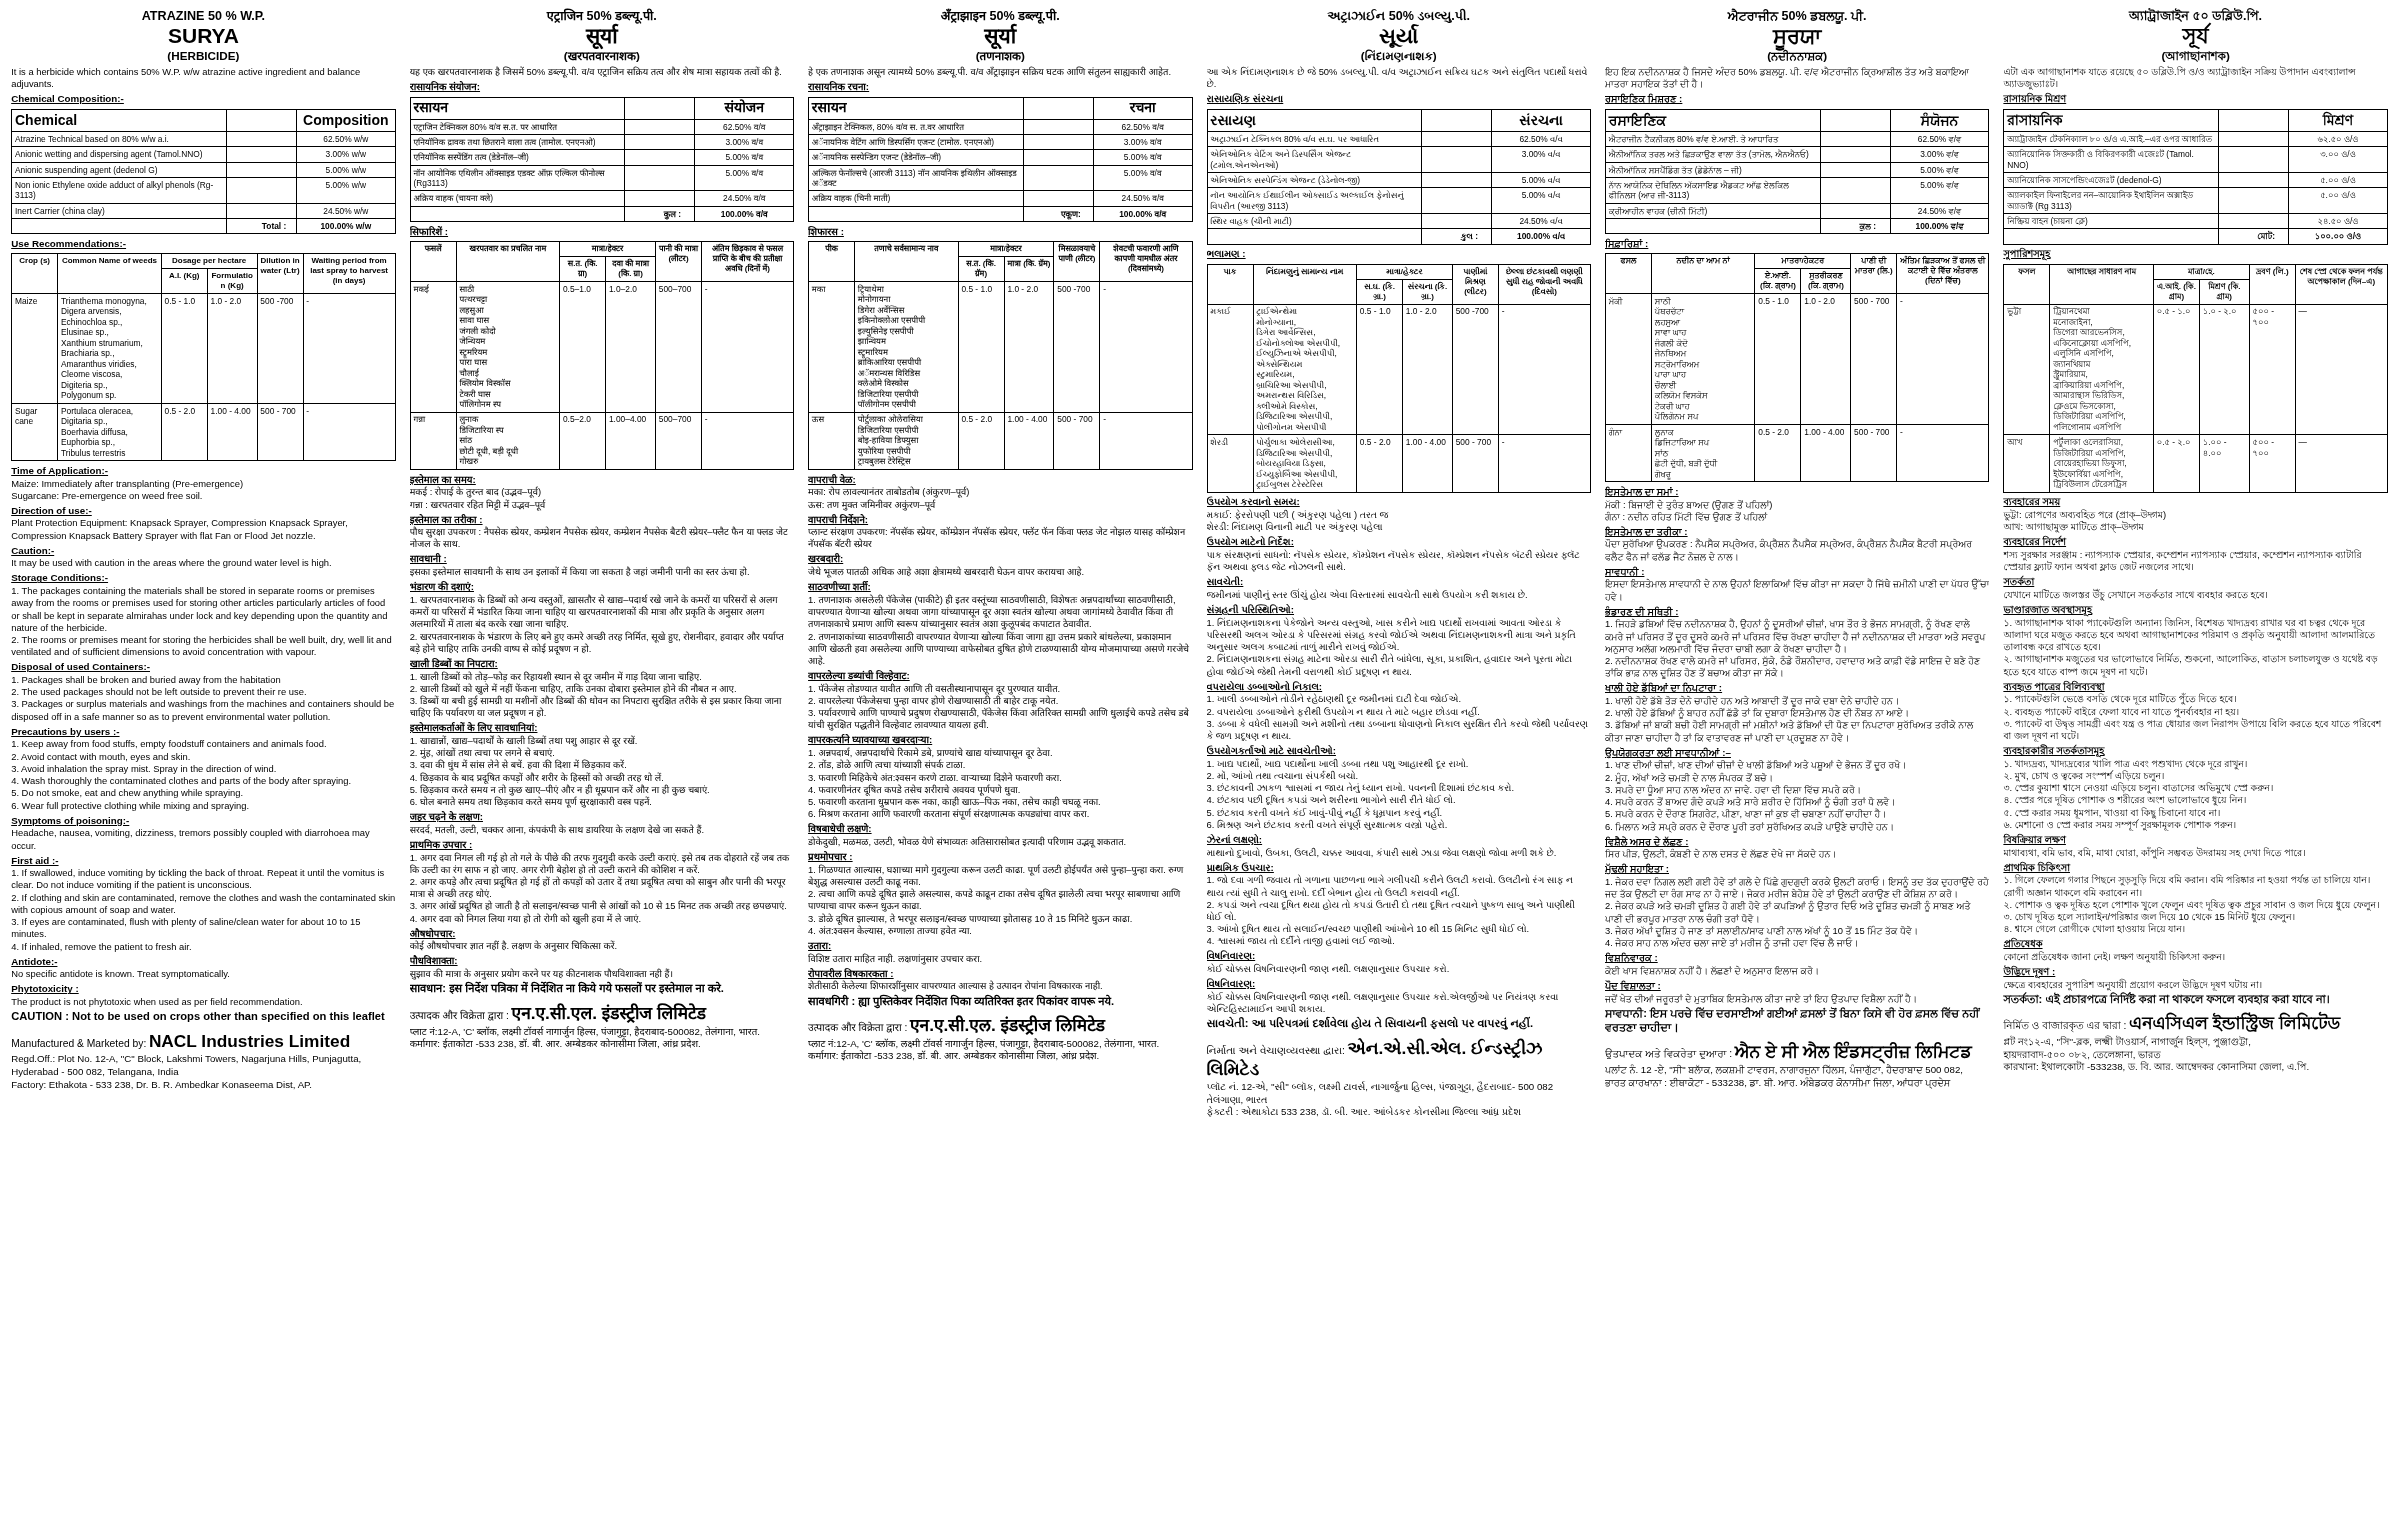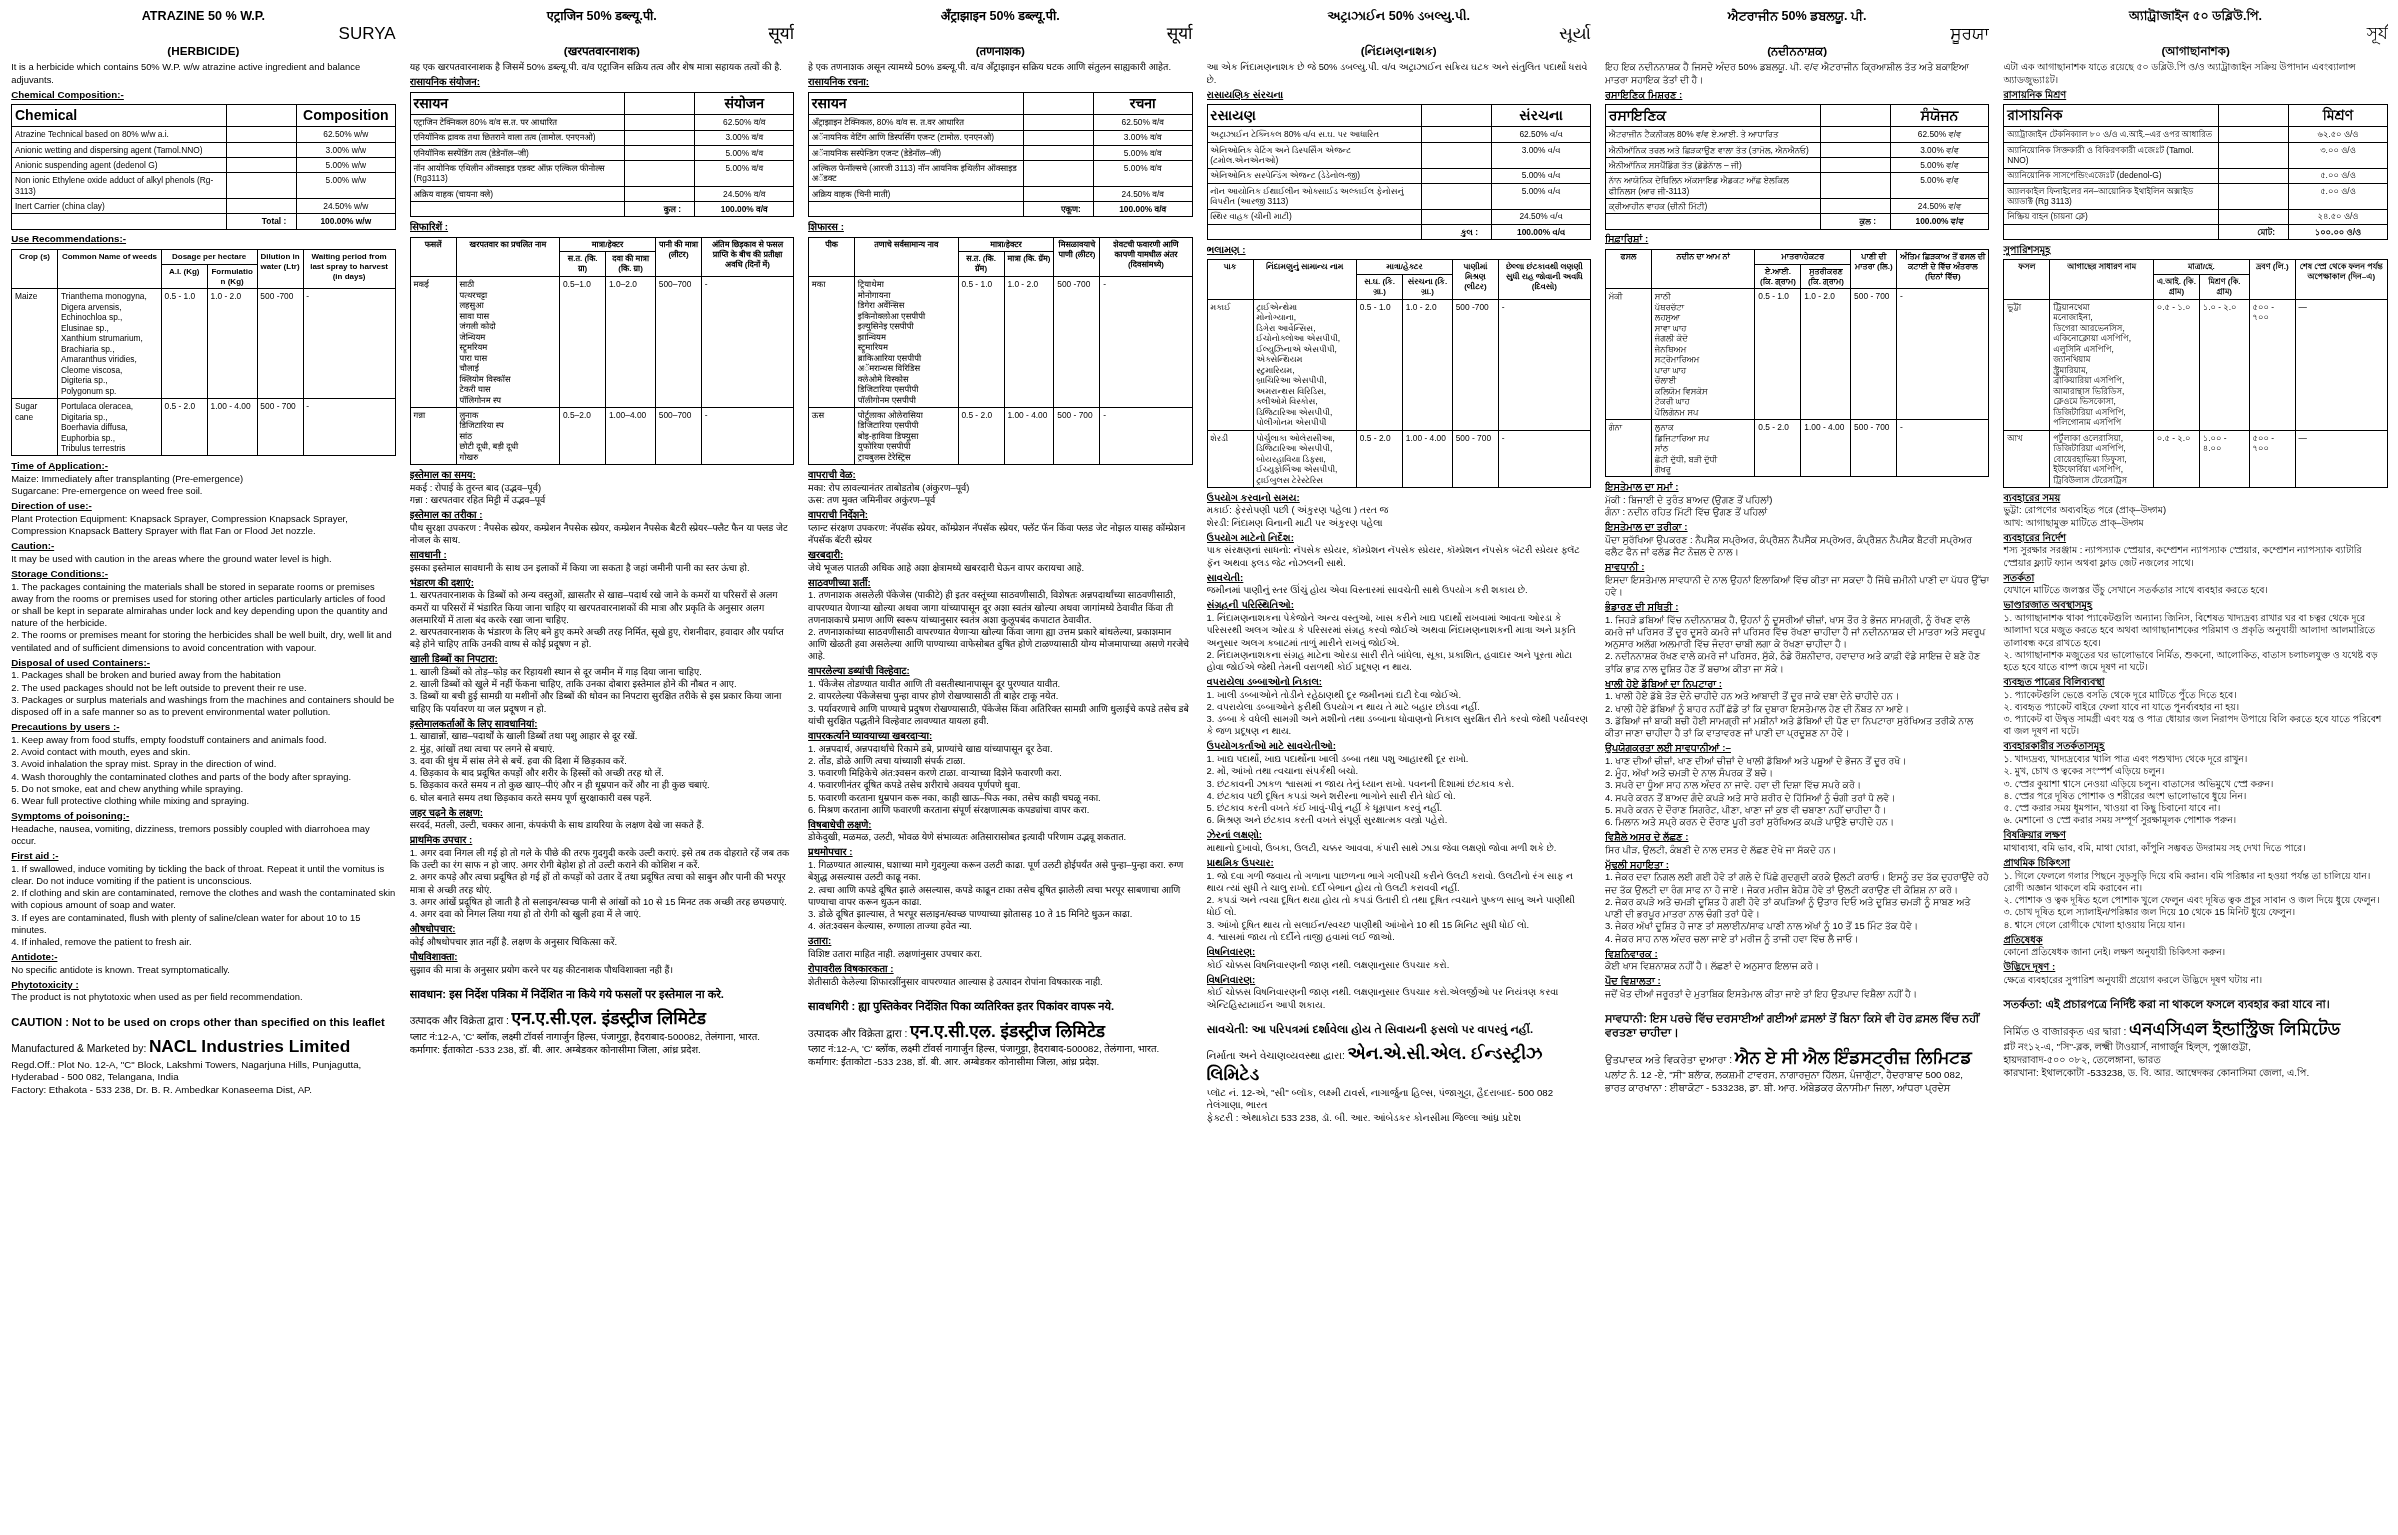--- a/index.html
+++ b/index.html
@@ -1,33 +1,33 @@
 <!DOCTYPE html>
 <html style="font-size:15px"><head>
 <meta charset="utf-8">
 <style>
   html,body{margin:0;padding:0;background:#ffffff;color:#000;}
   body{width:2399px;height:1536px;overflow:hidden;font-family:"Liberation Sans","DejaVu Sans",sans-serif;}
   .page{display:flex;gap:14px;padding:7.5px 11.2px;box-sizing:border-box;height:100%;}
   .col{flex:1 1 0;min-width:0;overflow:hidden;font-size:9.4px;line-height:1.3;}
   .t1{text-align:center;font-weight:bold;font-size:12.6px;}
-  .t2{text-align:right;font-weight:normal;font-size:17px;line-height:1.15;}
+  .t2{text-align:center;font-weight:bold;font-size:21px;line-height:1.15;}
   .t3{text-align:center;font-weight:bold;font-size:11.7px;margin-bottom:2.8px;}
   .intro{white-space:pre-line;margin-bottom:1.9px;}
   .h{font-weight:bold;font-size:9.8px;text-decoration:underline;margin-top:2.8px;}
   .body{white-space:pre-line;}
   table{border-collapse:collapse;width:100%;table-layout:fixed;margin:2.8px 0 3.7px 0;}
   th,td{border:0.9px solid #000;padding:1.9px 2.8px;vertical-align:top;font-size:8.4px;line-height:1.25;word-wrap:break-word;}
   .chem th{text-align:left;font-weight:bold;font-size:14px;}
   .chem .cm{width:10%;padding-left:28px;}
   .chem .cv{width:24%;text-align:center;margin-left:22px;}
   .chem tfoot td{font-weight:bold;text-align:center;}
   .rec th{font-weight:bold;text-align:center;font-size:8px;}
   .rec td{white-space:pre-line;}
-  .caution{font-weight:bold;font-size:11.2px;margin-top:11px;line-height:1.25;}
+  .caution{font-weight:bold;font-size:11.2px;margin-top:1px;line-height:1.25;}
   .mfg{margin-top:7.5px;line-height:1.2;}
   .mfglabel{font-size:10.3px;}
   .mfgname{font-weight:bold;font-size:17.3px;}
   .addr{white-space:pre-line;font-size:9.7px;margin-top:1.9px;}
 </style>
 </head>
 <body>
 
 <div class="page">
 

